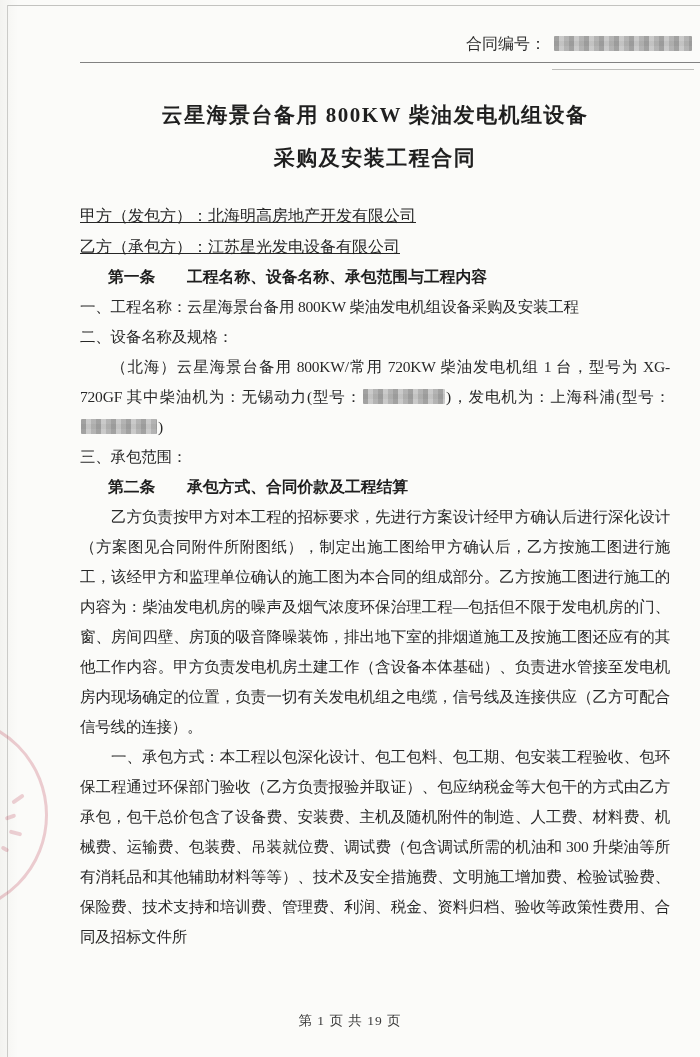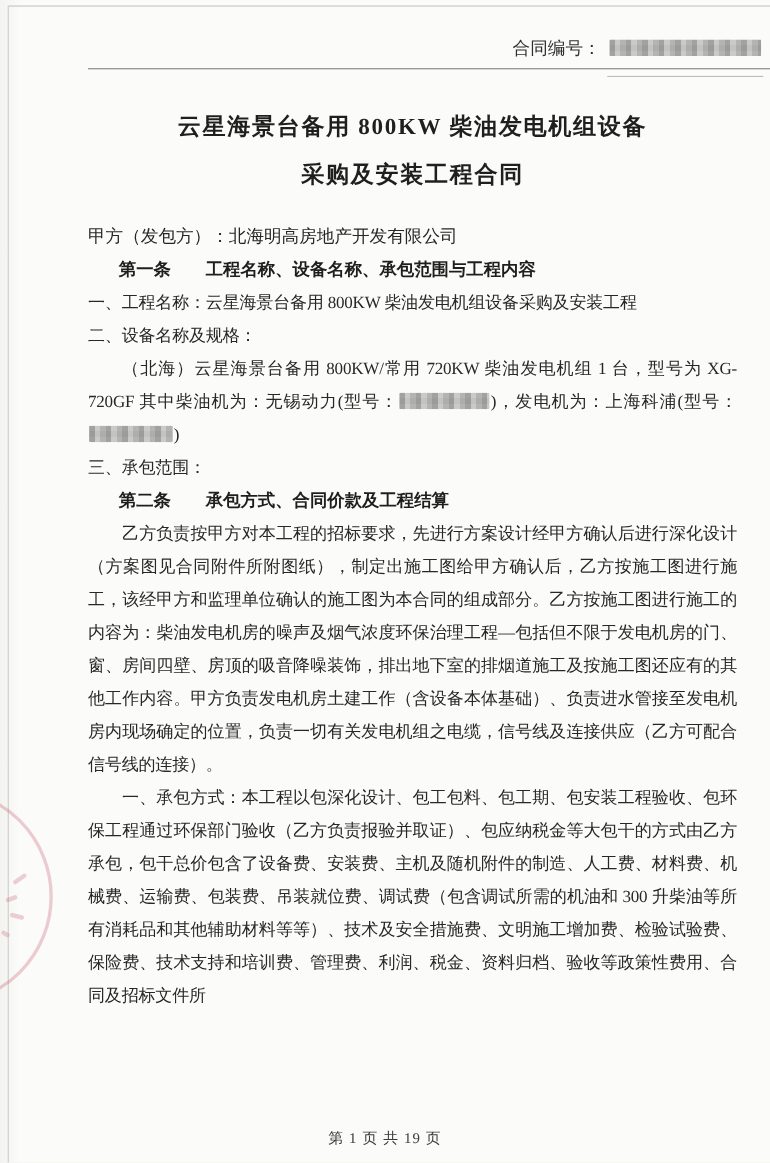--- a/index.html
+++ b/index.html
@@ -33,32 +33,32 @@
   .redact-model-1{width:82px;margin:0 1px;}
   .redact-model-2{width:76px;margin:0 1px;}
   .rule{position:absolute;top:62px;left:80px;right:0;height:0;border-top:1.5px solid #818181;}
   .rule-sub{position:absolute;top:69px;right:6px;width:142px;height:0;border-top:1px solid #bdbdba;}
 
   
   .content{padding:0 30px 0 80px;}
   .title{margin:0;padding-top:94px;text-align:center;font-weight:700;
          font-size:21px;line-height:43px;letter-spacing:1.5px;color:#1f1f1f;}
   .title-line{display:block;}
-  .party{margin:0;font-size:16px;line-height:31px;text-align:left;}
+  .party{margin:0;font-size:16px;line-height:31px;text-align:left;text-decoration:underline;}
   .party-a{margin-top:20px;}
   .para{margin:0;font-size:15.5px;line-height:30px;text-align:justify;letter-spacing:-0.2px;color:#272727;}
   .indent{text-indent:31px;}
   .intro{margin-top:17px;}
   .heading{font-weight:700;font-family:"Liberation Sans","DejaVu Sans",sans-serif;
            font-size:15.8px;letter-spacing:0;color:#1e1e1e;margin-left:28px;}
   .u{text-decoration:underline;text-underline-offset:3px;text-decoration-thickness:1px;}
   .bold-lead{font-weight:400;font-family:"Liberation Sans","DejaVu Sans",sans-serif;}
 
   
-  .footer{position:absolute;bottom:13px;left:0;right:0;text-align:center;
+  .footer{position:absolute;bottom:27px;left:0;right:0;text-align:center;
           font-size:13.5px;letter-spacing:1px;color:#3a3a3a;}
 
   
   .stamp{
     position:absolute;left:-150px;top:716px;width:192px;height:192px;
     border:3px solid rgba(198,92,110,0.30);border-radius:50%;
     pointer-events:none;
   }
   .stamp .frag{position:absolute;background:rgba(198,92,110,0.28);border-radius:2px;}
   .frag1{width:14px;height:4px;left:158px;top:78px;transform:rotate(-35deg);}
@@ -88,20 +88,21 @@
   <div class="rule-sub"></div>
 
   <div class="content">
 
     <h1 class="title">
       <span class="title-line">云星海景台备用 800KW 柴油发电机组设备</span>
       <span class="title-line">采购及安装工程合同</span>
     </h1>
 
     <p class="party party-a">甲方（发包方）：北海明高房地产开发有限公司</p>
+    <p class="party">乙方（承包方）：江苏星光发电设备有限公司</p>
 
 
     <p class="para heading">第一条　　工程名称、设备名称、承包范围与工程内容</p>
     <p class="para">一、工程名称：云星海景台备用 800KW 柴油发电机组设备采购及安装工程</p>
     <p class="para">二、设备名称及规格：</p>
 
     <p class="para indent"><span>（北海）云星海景台备用 800KW/常用 720KW 柴油发电机组 1 台，型号为 XG-720GF 其中柴油机为：无锡动力(型号：</span><span class="redacted redact-model-1"></span><span>)，发电机为：上海科浦(型号：</span><span class="redacted redact-model-2"></span><span>)</span></p>
 
     <p class="para">三、承包范围：</p>
     <p class="para heading">第二条　　承包方式、合同价款及工程结算</p>

